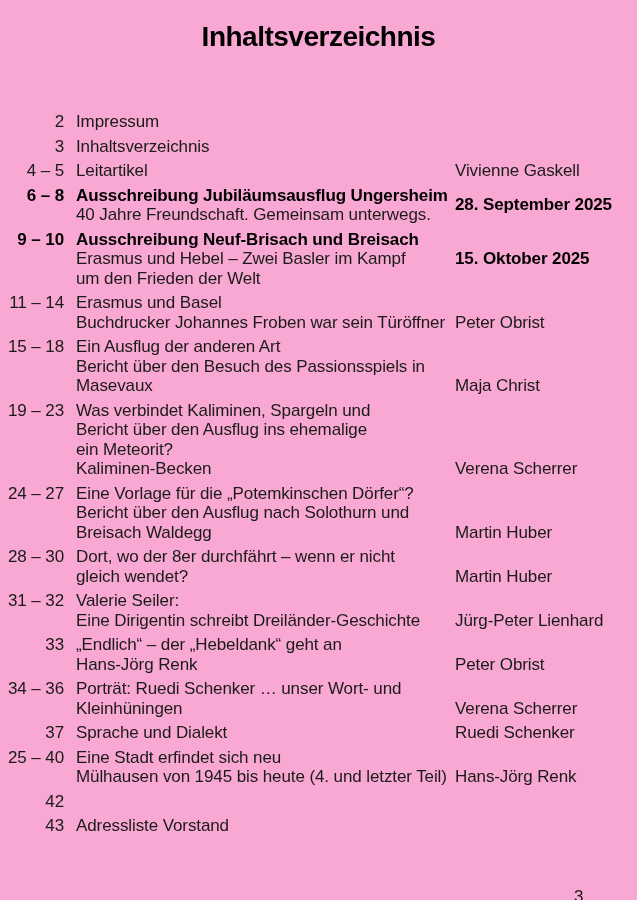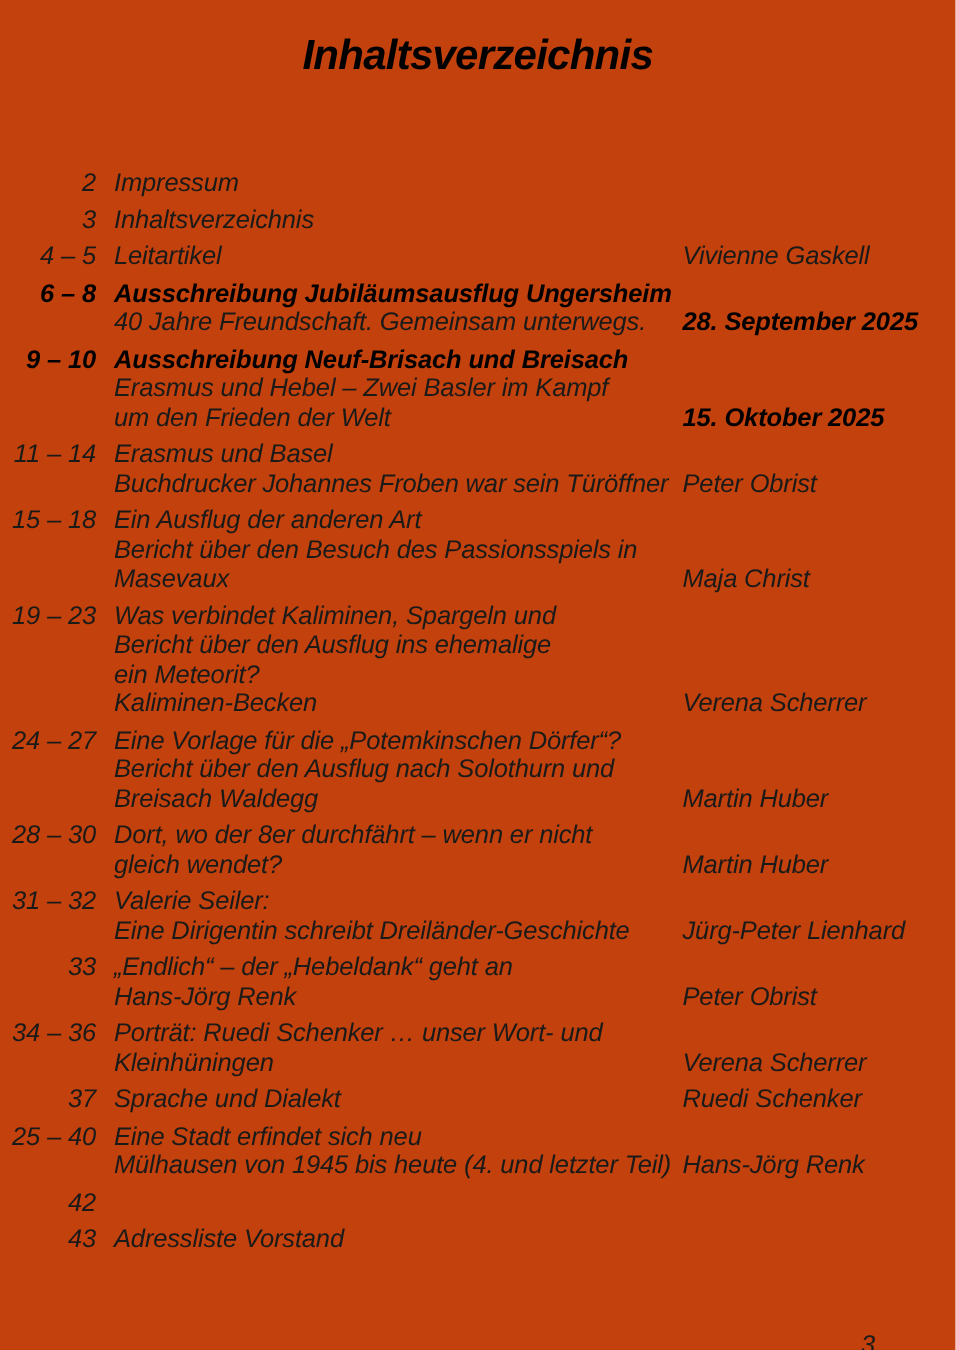--- a/index.html
+++ b/index.html
@@ -1,23 +1,22 @@
 <!DOCTYPE html>
 <html><head>
 <meta charset="utf-8">
 <style>
   html,body{margin:0;padding:0;background:#ffffff;}
   .page{
     position:relative;
     width:637px;height:900px;
-    background:#c2410c;
+    background:#f9a8d4;
     overflow:hidden;
     font-family:"Liberation Sans", sans-serif;
     color:#1a1a19;
-    font-style:italic;
   }
   .title{
     margin:0;
     position:absolute;
     top:20px;left:0;width:637px;
     text-align:center;
     font-size:28px;
     line-height:34px;
     font-weight:700;
     letter-spacing:-0.5px;
@@ -35,23 +34,24 @@
   .pages{
     text-align:right;
     align-self:start;
   }
   .content{
     padding-left:12px;
   }
   .right-cell{
     display:flex;
     flex-direction:column;
+    justify-content:center;
+  }
+  .right-cell.align-last{
     justify-content:flex-end;
-  }
-  .right-cell.align-last{
   }
   .line{
     font-size:17px;
     line-height:19.5px;
     white-space:nowrap;
     letter-spacing:-0.1px;
   }
   .b{
     font-weight:700;
     color:#000000;

